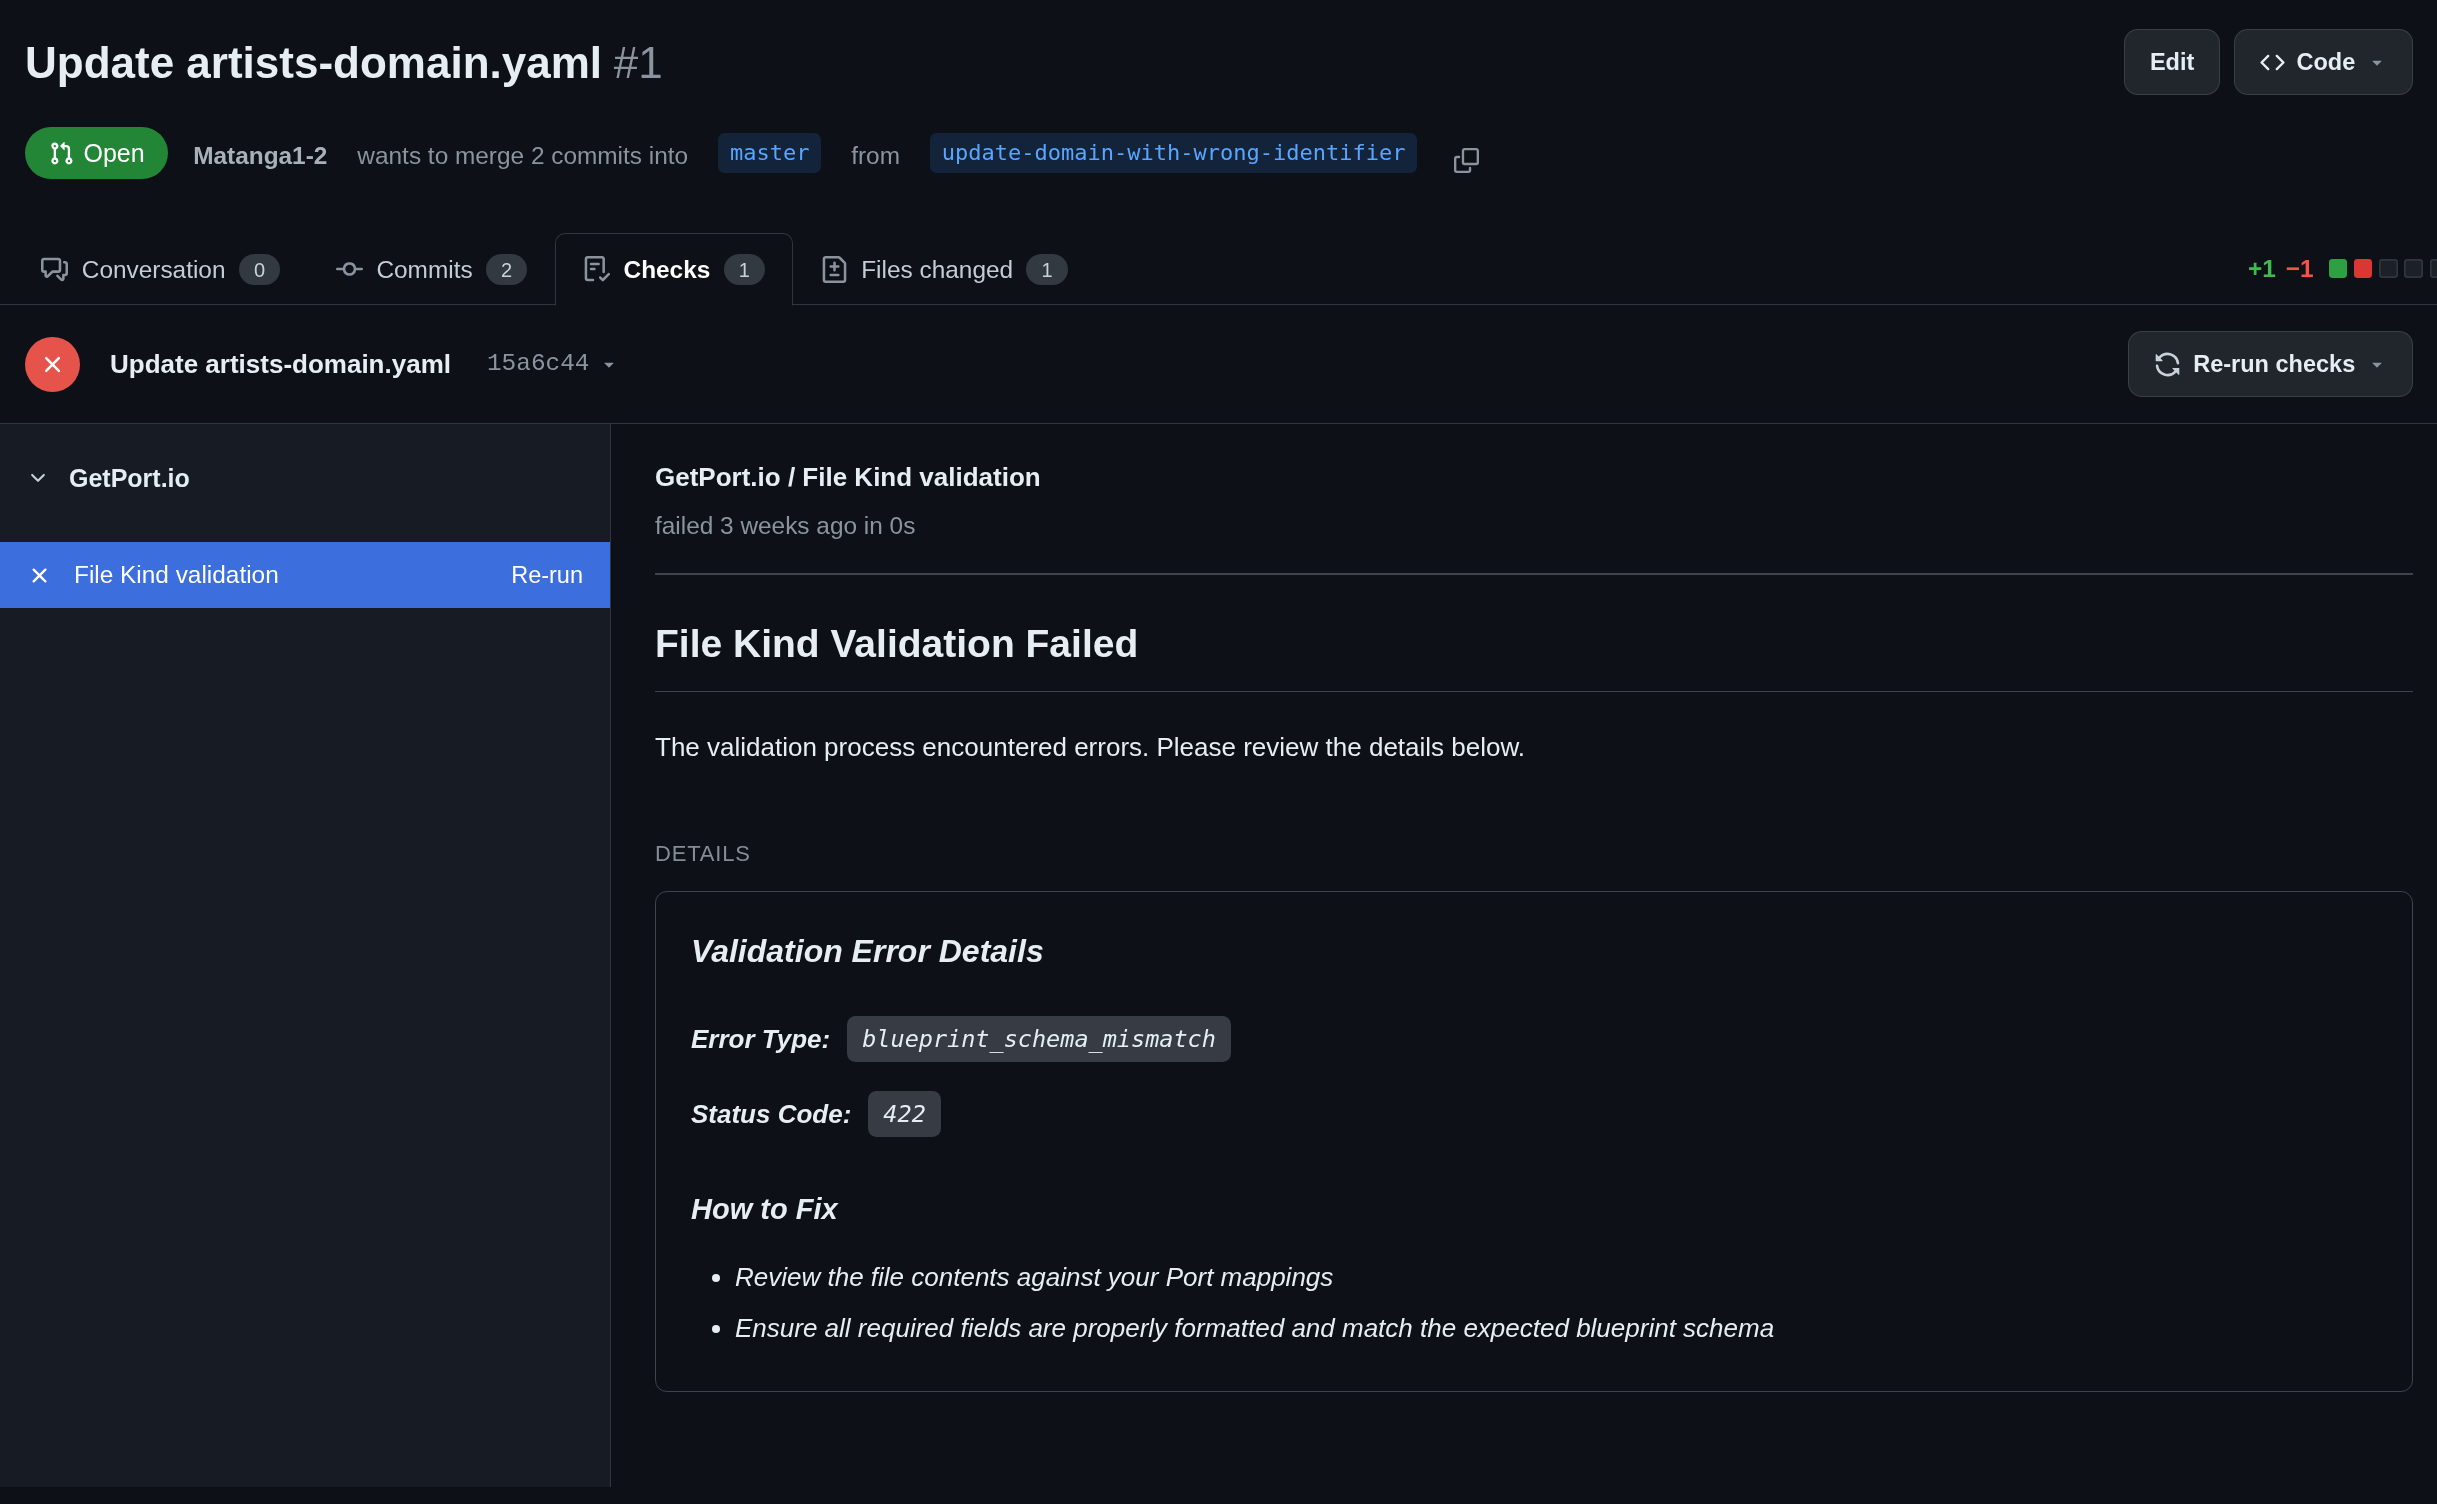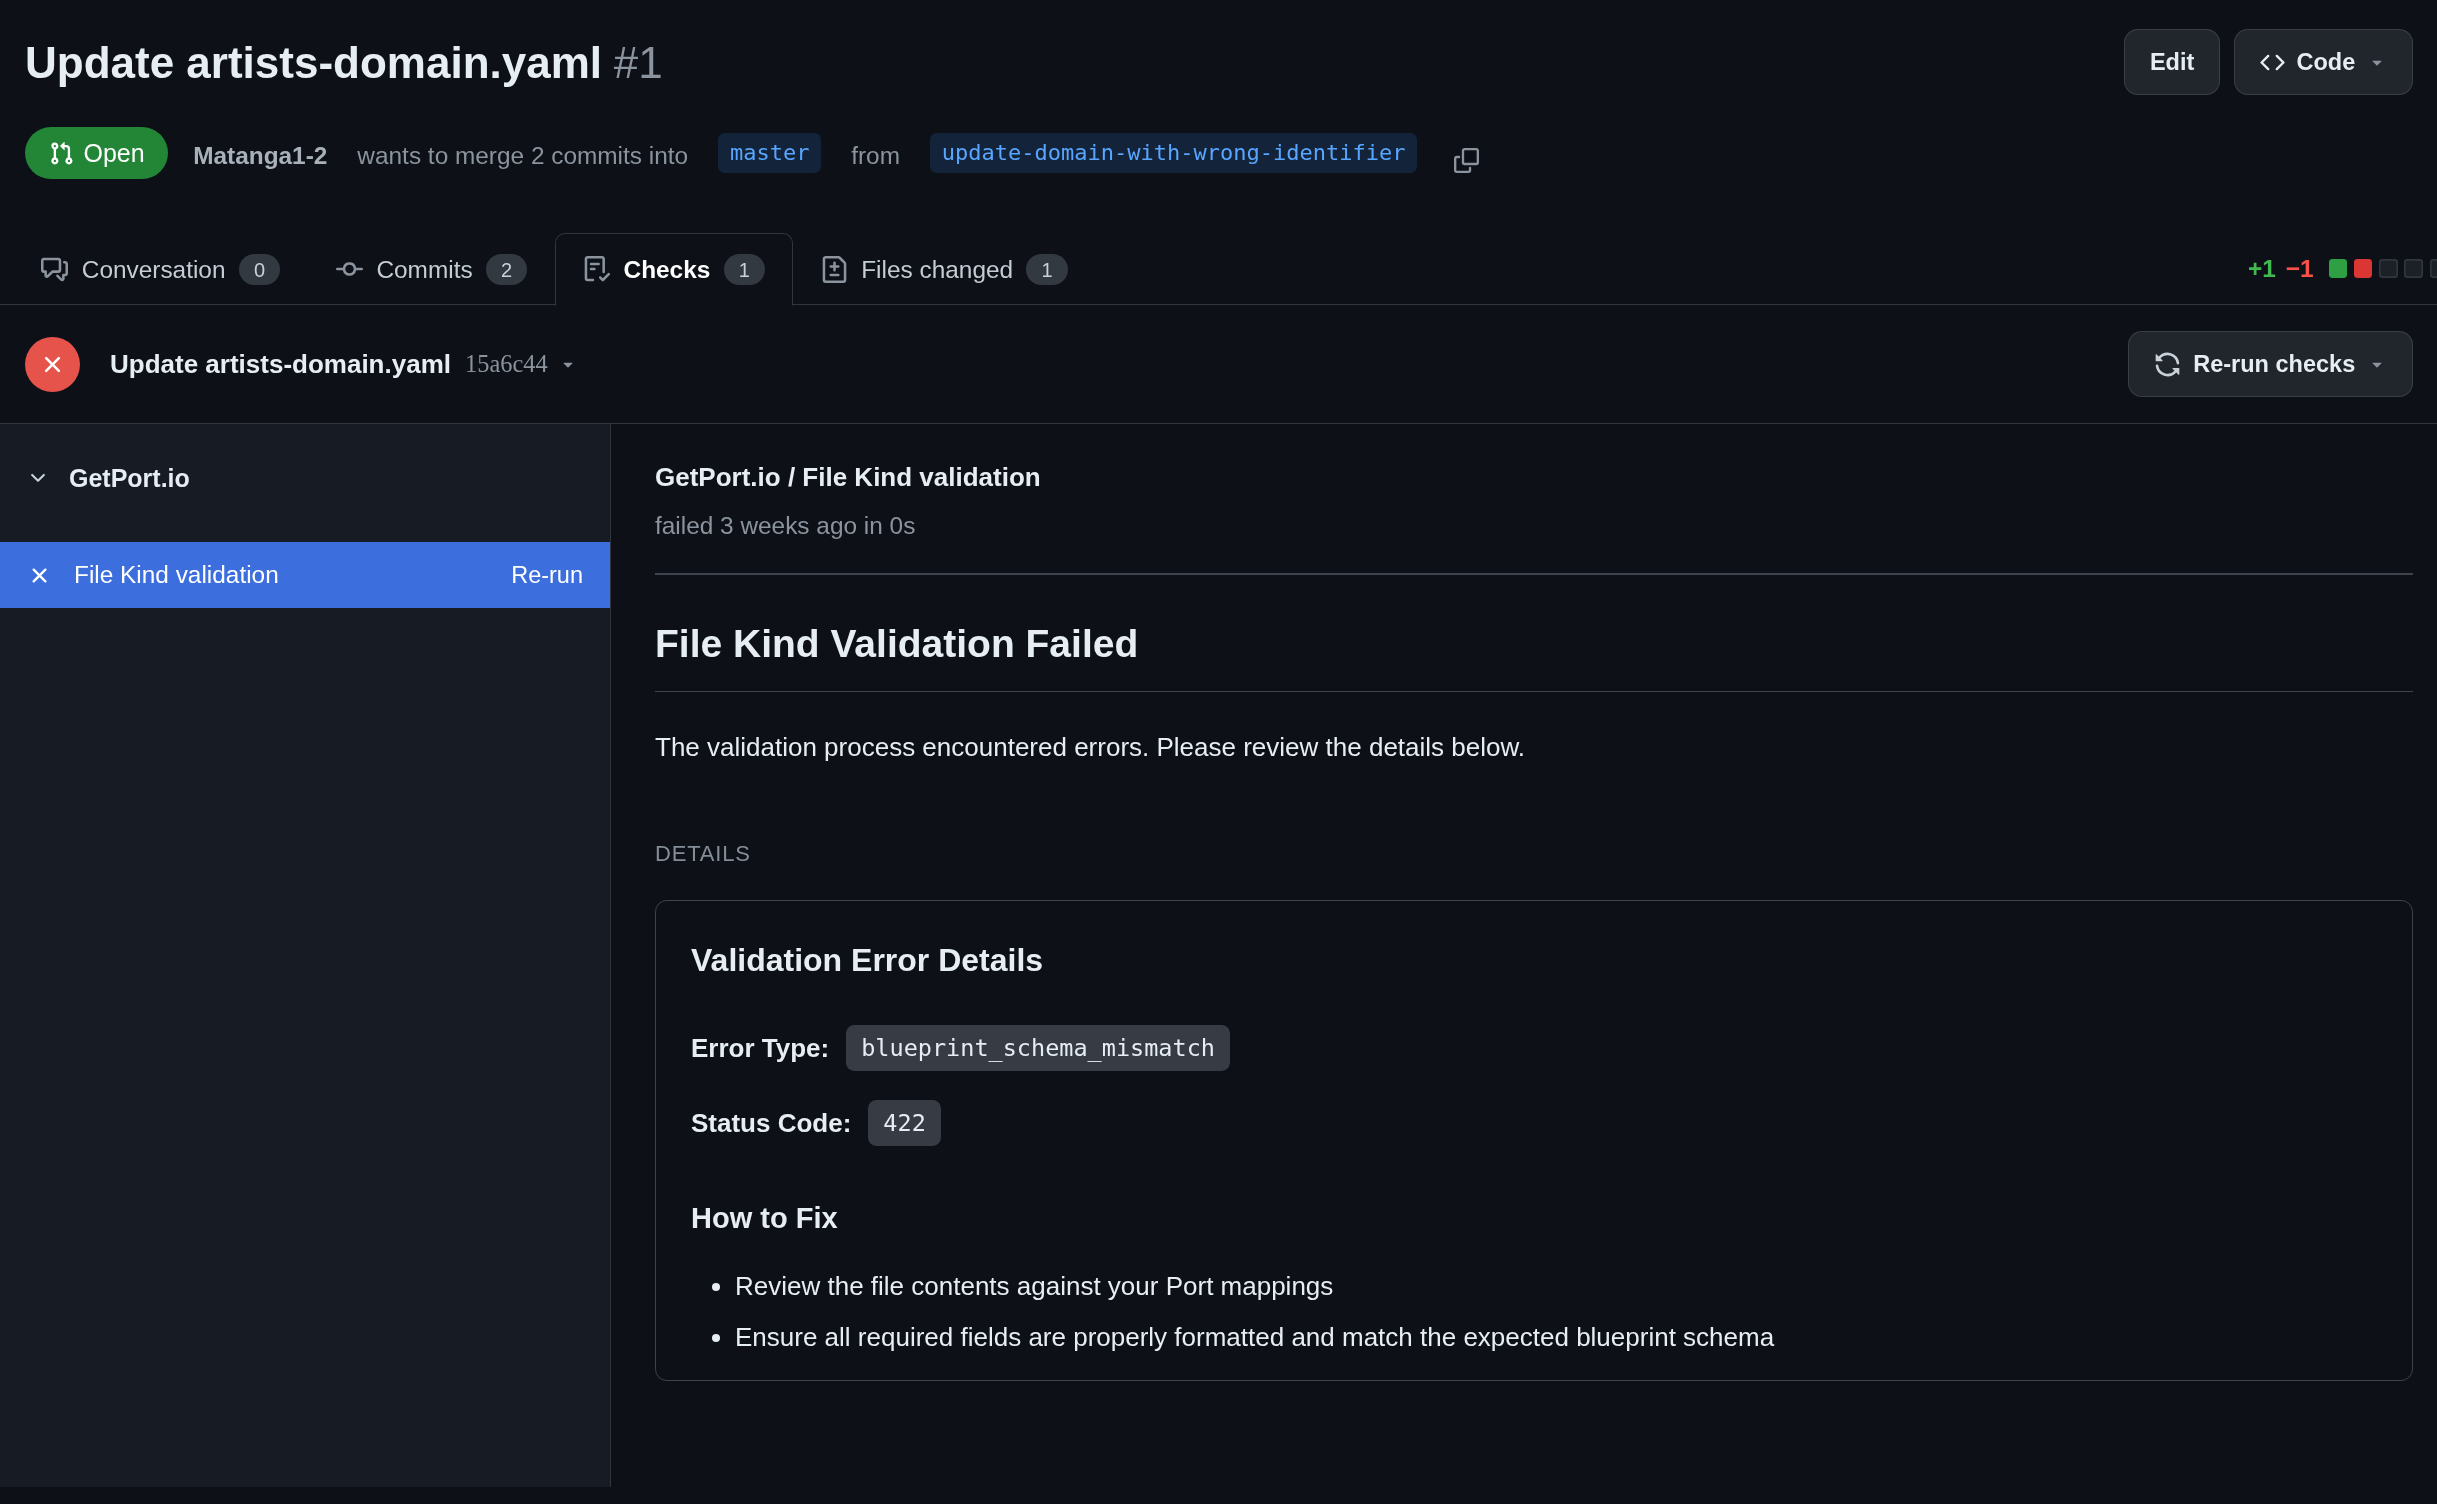--- a/index.html
+++ b/index.html
@@ -63,21 +63,21 @@
   .deletions{color:var(--del-red);margin-left:3.4px;margin-right:8.4px;}
   .sq{width:18.5px;height:18.5px;border-radius:3.4px;flex:none;}
   .sq.g{background:var(--diff-green-sq);}
   .sq.r{background:var(--diff-red-sq);}
   .sq.n{background:#1c2128;box-shadow:inset 0 0 0 1.7px #30363d;}
 
   
   .check-header{height:119px;display:flex;align-items:center;padding:0 25px;border-bottom:1.7px solid var(--panel-border);}
   .fail-circle{width:55px;height:55px;border-radius:50%;background:var(--fail-red);display:flex;align-items:center;justify-content:center;color:#fff;flex:none;}
   .check-title{font-size:26px;font-weight:700;margin-left:30px;}
-  .sha{font-family:Liberation Serif, serif;font-size:24.4px;color:var(--text-muted);margin-left:14px;}
+  .sha{font-family:Liberation Mono, monospace;font-size:24.4px;color:var(--text-muted);margin-left:36px;}
   .sha-caret{color:var(--text-muted);margin-left:10px;background:none;border:none;padding:0;cursor:pointer;}
 
   
   .checks-body{display:flex;height:1063px;}
   .sidebar{width:611px;flex:none;background:var(--sidebar-bg);border-right:1.7px solid var(--panel-border);padding-top:34px;}
   .group-header{display:flex;align-items:center;gap:20px;padding:0 27px;height:40px;font-size:25px;font-weight:700;color:var(--text-primary);cursor:pointer;}
   .group-header .chev{color:#c9d1d9;}
   .check-item{
     margin-top:44px;height:66px;display:flex;align-items:center;padding:0 27px;
     background:var(--selected-blue);color:#ffffff;font-size:24.4px;cursor:pointer;
@@ -86,21 +86,21 @@
   .rerun-link{margin-left:auto;color:#ffffff;font-size:23.5px;}
 
   
   .content{flex:1;min-width:0;padding:35px 25px 0 44px;background:var(--page-bg);}
   .breadcrumb{font-size:26px;font-weight:700;}
   .status-line{margin-top:13.4px;color:var(--text-muted);font-size:24.4px;}
   .divider{height:1.7px;background:#3d444d;margin-top:30px;}
   .md-h1{margin:45px 0 0;font-size:39px;font-weight:700;line-height:1.25;padding-bottom:22px;border-bottom:1.7px solid #3d444d;}
   .intro{margin-top:37px;font-size:26px;}
   .details-label{margin-top:74px;color:#848d97;font-size:22px;letter-spacing:0.8px;}
-  .card{margin-top:30px;border:1.7px solid #3d444d;border-radius:11.8px;padding:37px 35px 24px;}
+  .card{margin-top:21px;border:1.7px solid #3d444d;border-radius:11.8px;padding:37px 35px 44px;font-style:italic;}
   .card-title{margin:0;font-size:32px;font-weight:700;}
   .kv{margin-top:42px;display:flex;align-items:center;gap:17px;font-size:26px;font-weight:700;}
   .kv + .kv{margin-top:29px;}
   .code-chip{
     font-family:"DejaVu Sans Mono","Liberation Mono",monospace;font-size:23.5px;font-weight:400;
     background:var(--chip-bg);color:var(--text-primary);padding:6.7px 15px;border-radius:8.4px;white-space:nowrap;
   }
   .how-heading{margin:52px 0 0;font-size:29px;font-weight:700;}
   .fix-list{margin:29px 0 0;padding-left:44px;}
   .fix-list li{font-size:26px;margin-top:15px;color:var(--text-primary);}

